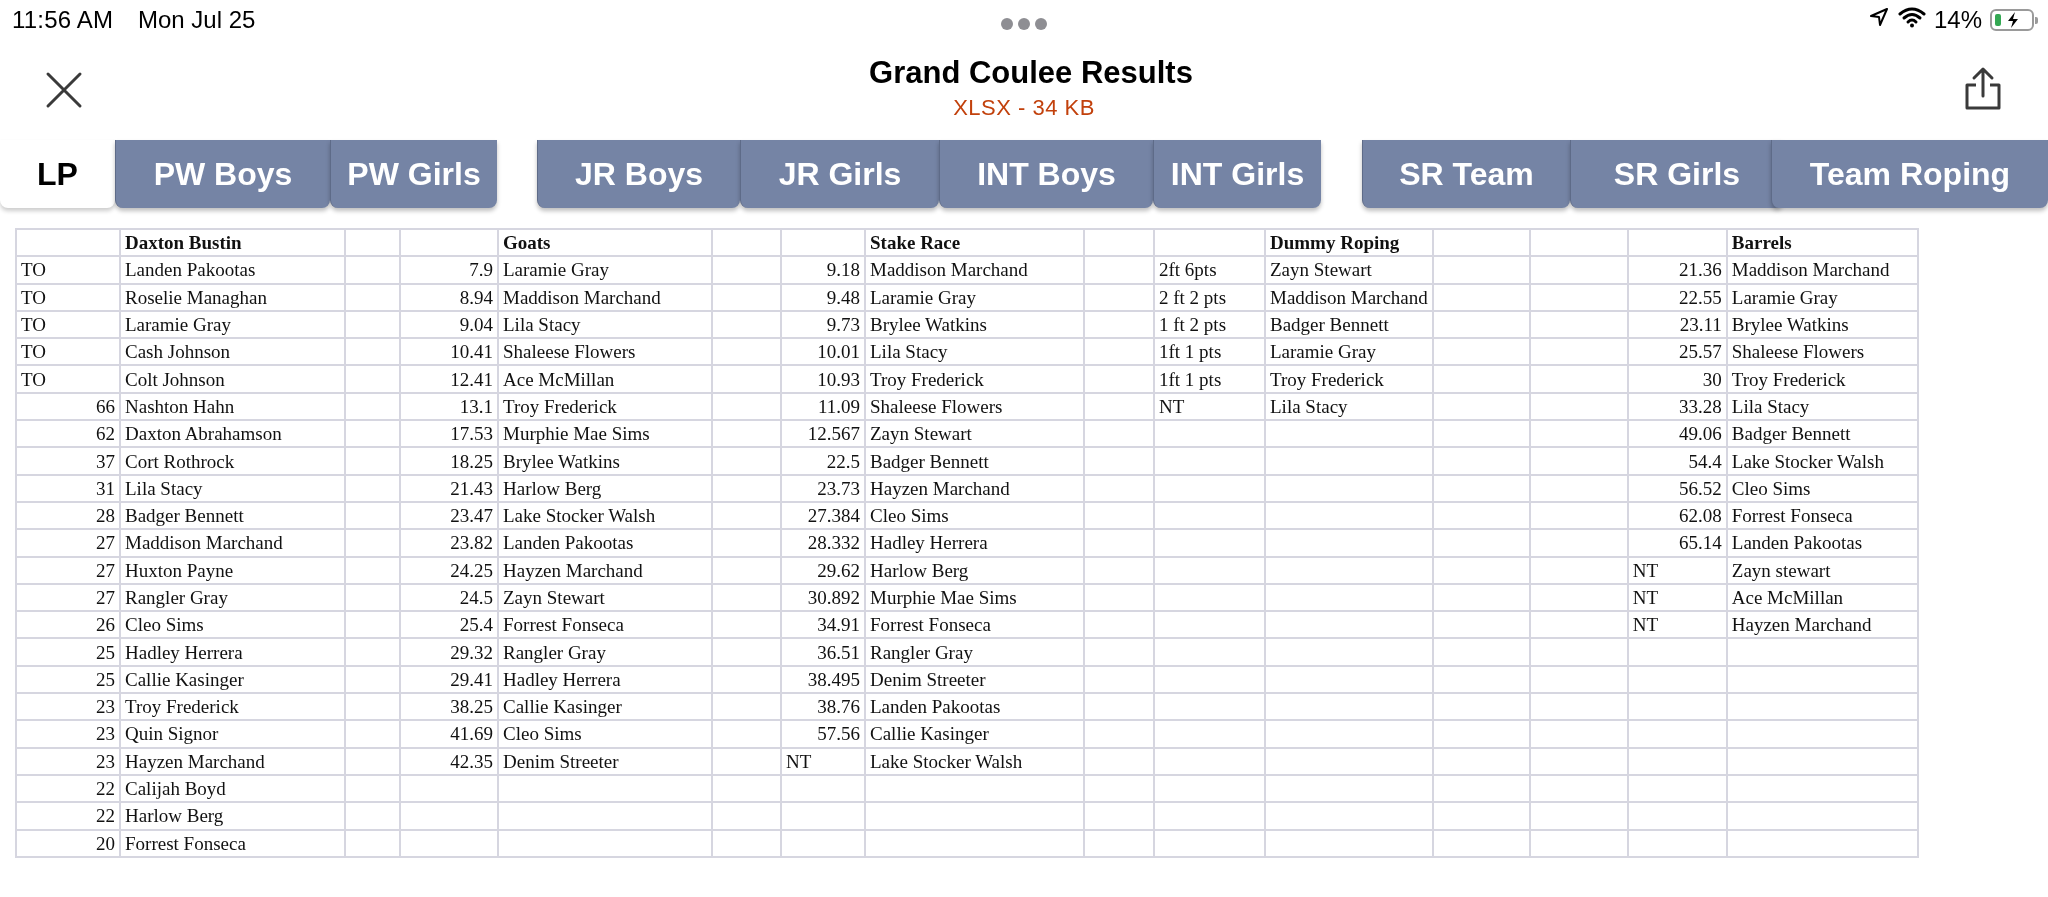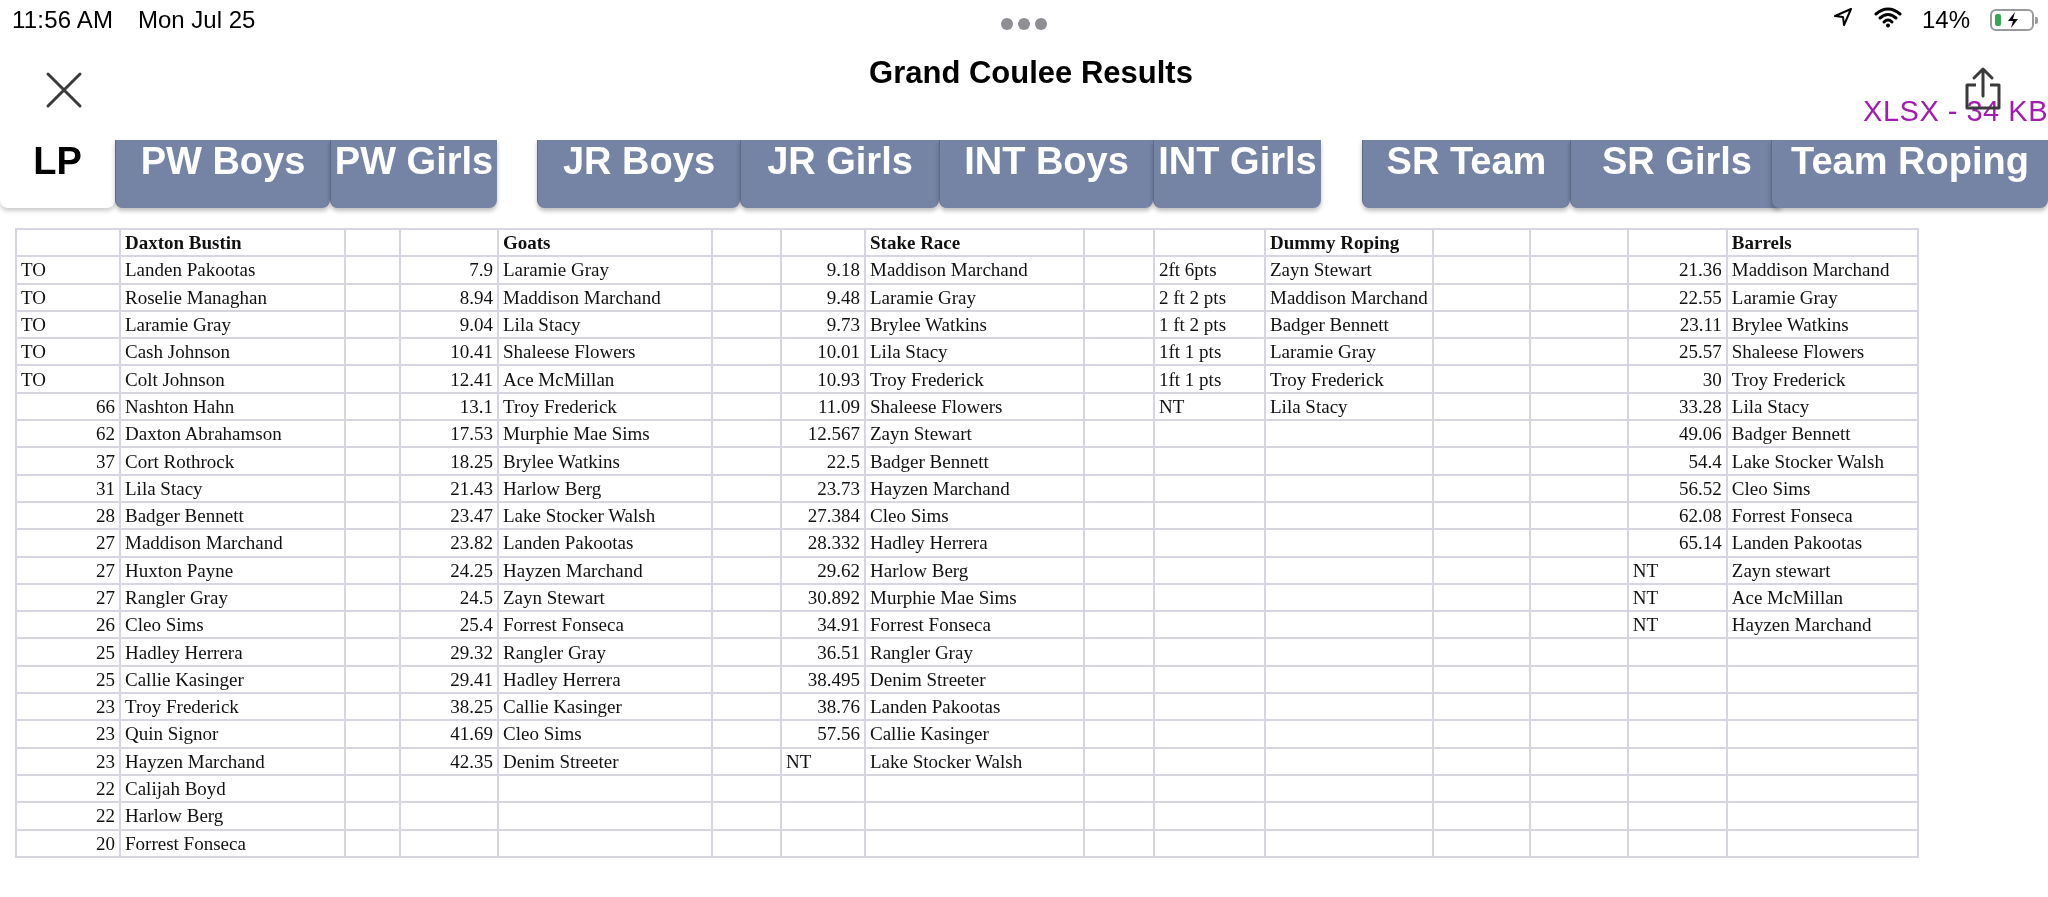--- a/index.html
+++ b/index.html
@@ -4,35 +4,35 @@
 <style>
   * { box-sizing: border-box; margin: 0; padding: 0; }
   html, body { width: 2048px; height: 897px; overflow: hidden; background: #ffffff; }
   body { position: relative; font-family: "Liberation Sans", sans-serif; color: #000; }
 
   
   .status-time { position: absolute; left: 12px; top: 6px; font-size: 24px; color: #000; letter-spacing: 0.2px; }
   .status-date { position: absolute; left: 138px; top: 6px; font-size: 24px; color: #000; }
   .multitask-dots { position: absolute; left: 1001px; top: 18px; display: flex; gap: 5px; }
   .multitask-dots span { width: 12px; height: 12px; border-radius: 50%; background: #8e8e93; display: block; }
-  .status-right { position: absolute; right: 14px; top: 6px; display: flex; align-items: center; gap: 20px; font-size: 24px; }
+  .status-right { position: absolute; right: 14px; top: 6px; display: flex; align-items: center; gap: 8px; font-size: 24px; }
   .battery { width: 44px; height: 22px; border: 2px solid #9a9a9a; border-radius: 6px; position: relative; }
   .battery::after { content: ""; position: absolute; right: -6px; top: 6px; width: 3px; height: 7px; background: #9a9a9a; border-radius: 0 2px 2px 0; }
   .battery .fill { position: absolute; left: 3px; top: 3px; width: 6px; height: 12px; background: #34a853; border-radius: 2px; }
   .battery svg { position: absolute; left: 12px; top: 0px; }
 
   
   .close-btn { position: absolute; left: 40px; top: 68px; width: 48px; height: 44px; display: flex; align-items: center; justify-content: center; cursor: pointer; }
   .title { position: absolute; left: 0; right: 0; top: 55px; text-align: center; font-size: 31px; font-weight: bold; color: #000; padding-left: 14px; }
-  .subtitle { position: absolute; left: 0; right: 0; top: 95px; text-align: right; font-size: 29px; color: #a21caf; letter-spacing: 0.5px; }
+  .subtitle { position: absolute; left: 0; right: 0; top: 95px; text-align: center; font-size: 22px; color: #c2410c; letter-spacing: 0.5px; }
   .share-btn { position: absolute; left: 1958px; top: 64px; width: 50px; height: 50px; display: flex; align-items: center; justify-content: center; cursor: pointer; }
 
   
   .tabbar { position: absolute; left: 0; top: 140px; width: 2048px; height: 68px; }
-  .tab { position: absolute; top: 0; height: 68px; background: #7584a5; color: #fff; font-weight: bold; font-size: 38px; display: flex; align-items: flex-start; justify-content: center; border-radius: 0 0 8px 8px; box-shadow: 0 3px 4px rgba(0,0,0,0.25); border-left: 1px solid #5e6b88; cursor: pointer; }
+  .tab { position: absolute; top: 0; height: 68px; background: #7584a5; color: #fff; font-weight: bold; font-size: 32px; display: flex; align-items: center; justify-content: center; border-radius: 0 0 8px 8px; box-shadow: 0 3px 4px rgba(0,0,0,0.25); border-left: 1px solid #5e6b88; cursor: pointer; }
   .tab.active { background: #ffffff; color: #000; border-left: none; box-shadow: 0 3px 4px rgba(0,0,0,0.2); }
 
   
   .sheet { position: absolute; left: 15px; top: 228px; border-collapse: collapse; table-layout: fixed; font-family: "Liberation Serif", serif; font-size: 19px; color: #111; }
   .sheet td { border: 2px solid #d6d6e0; height: 27.3px; padding: 0 4px; white-space: nowrap; overflow: visible; line-height: 23px; }
   .sheet td.num { text-align: right; }
   .sheet td.hdr { font-weight: bold; }
   .sheet td.txt { text-align: left; }
 </style>
 </head>

